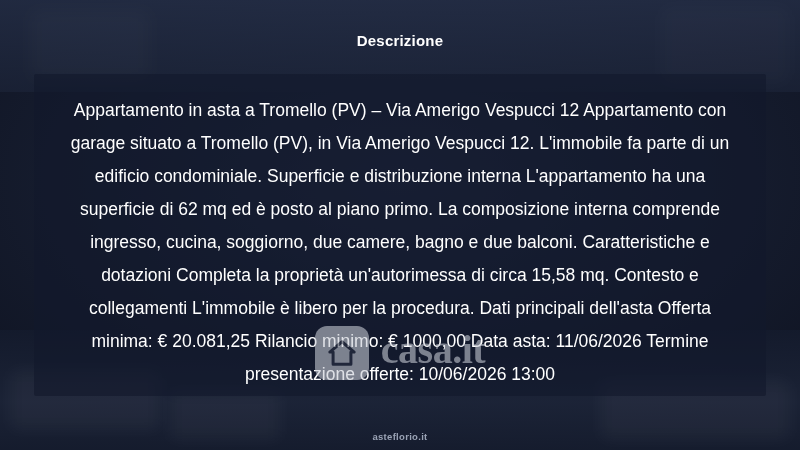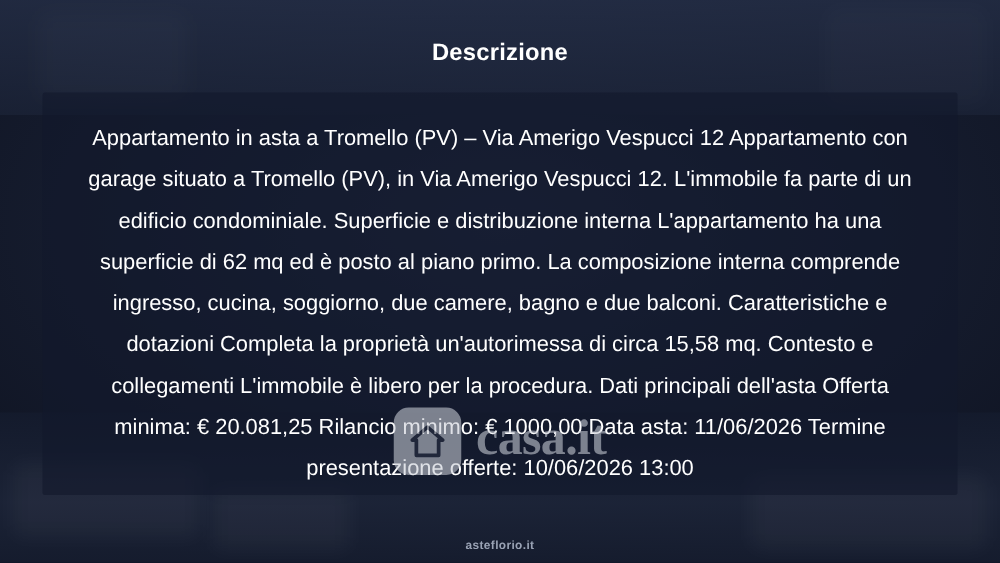--- a/index.html
+++ b/index.html
@@ -51,21 +51,21 @@
   .blob-d { left: 30px; top: 10px; width: 120px; height: 70px; border-radius: 8px; opacity: .6; }
   .blob-e { left: 660px; top: 6px; width: 130px; height: 78px; border-radius: 8px; opacity: .5; }
 
   .title {
     position: absolute;
     top: 32px;
     left: 0;
     right: 0;
     text-align: center;
     color: #ffffff;
-    font-size: 19px;
+    font-size: 15px;
     font-weight: bold;
     letter-spacing: 0.2px;
   }
 
   .desc-panel {
     position: absolute;
     left: 34px;
     top: 74px;
     width: 732px;
     height: 322px;

